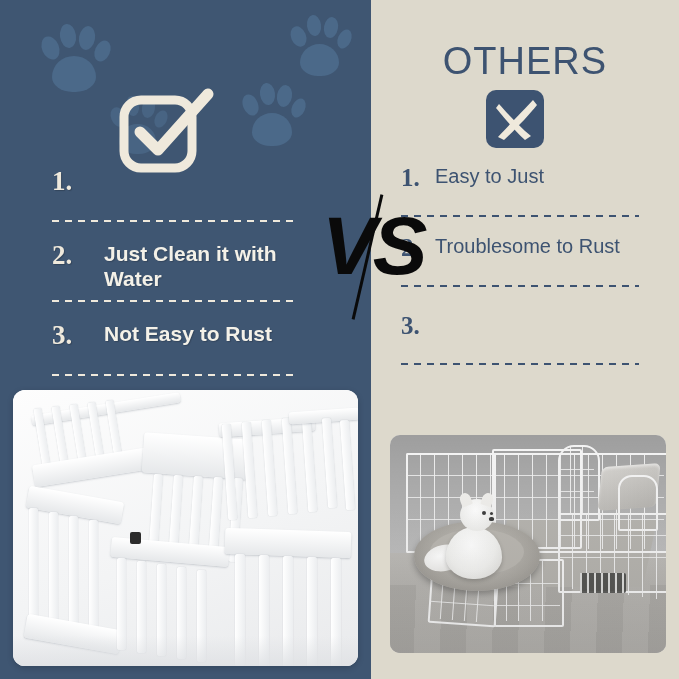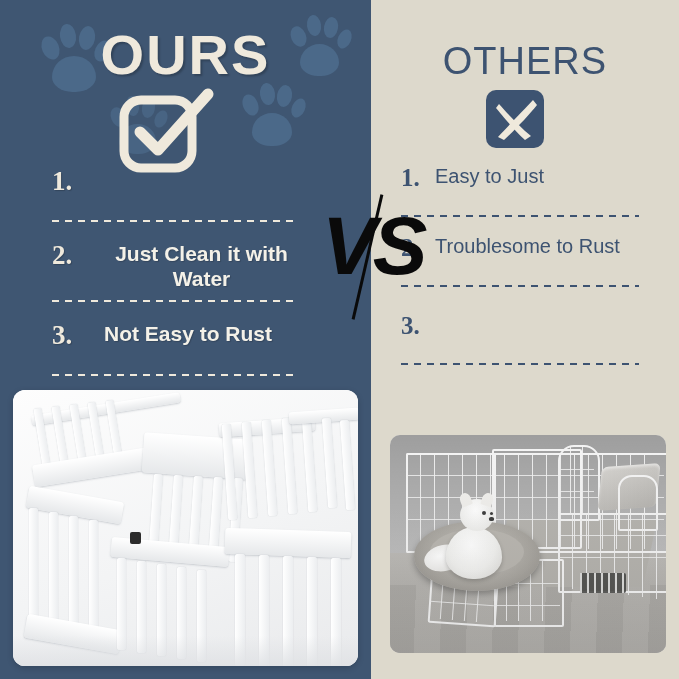--- a/index.html
+++ b/index.html
@@ -160,42 +160,41 @@
     </div>
 
     <div class="paw" style="left:108px;top:92px;width:60px;height:64px;opacity:.75;">
       <div class="toe" style="left:3px;top:15px;width:14px;height:20px;transform:rotate(-22deg);"></div>
       <div class="toe" style="left:18px;top:4px;width:13px;height:20px;transform:rotate(-8deg);"></div>
       <div class="toe" style="left:34px;top:6px;width:13px;height:20px;transform:rotate(10deg);"></div>
       <div class="toe" style="left:47px;top:18px;width:12px;height:18px;transform:rotate(24deg);"></div>
       <div class="pad" style="left:11px;top:32px;width:37px;height:30px;"></div>
     </div>
 
-    <div class="h-ours">OURS</div>
 
     <div class="check-icon">
       <svg width="96" height="90" viewBox="0 0 96 90">
         <g fill="none" stroke="#efe9dc" stroke-width="9" stroke-linecap="round" stroke-linejoin="round">
           <rect x="6" y="14" width="68" height="68" rx="17" ry="17"></rect>
           <path d="M22 46 L40 64 L90 8" stroke-width="11"></path>
         </g>
       </svg>
     </div>
 
     <div class="list-left">
 
       <div class="row row-l">
         <span class="num num-l">1.</span>
       </div>
       <div class="dash dash-l"></div>
       <div class="sp-l"></div>
 
       <div class="row row-l">
         <span class="num num-l">2.</span>
-        <span class="txt txt-l" style="max-width:195px;text-align:center;">Just Clean it with Water</span>
+        <span class="txt txt-l" style="max-width:195px;">Just Clean it with Water</span>
       </div>
       <div class="dash dash-l"></div>
       <div class="sp-l"></div>
 
       <div class="row row-l">
         <span class="num num-l">3.</span>
         <span class="txt txt-l">Not Easy to Rust</span>
       </div>
       <div class="dash dash-l"></div>
     </div>

